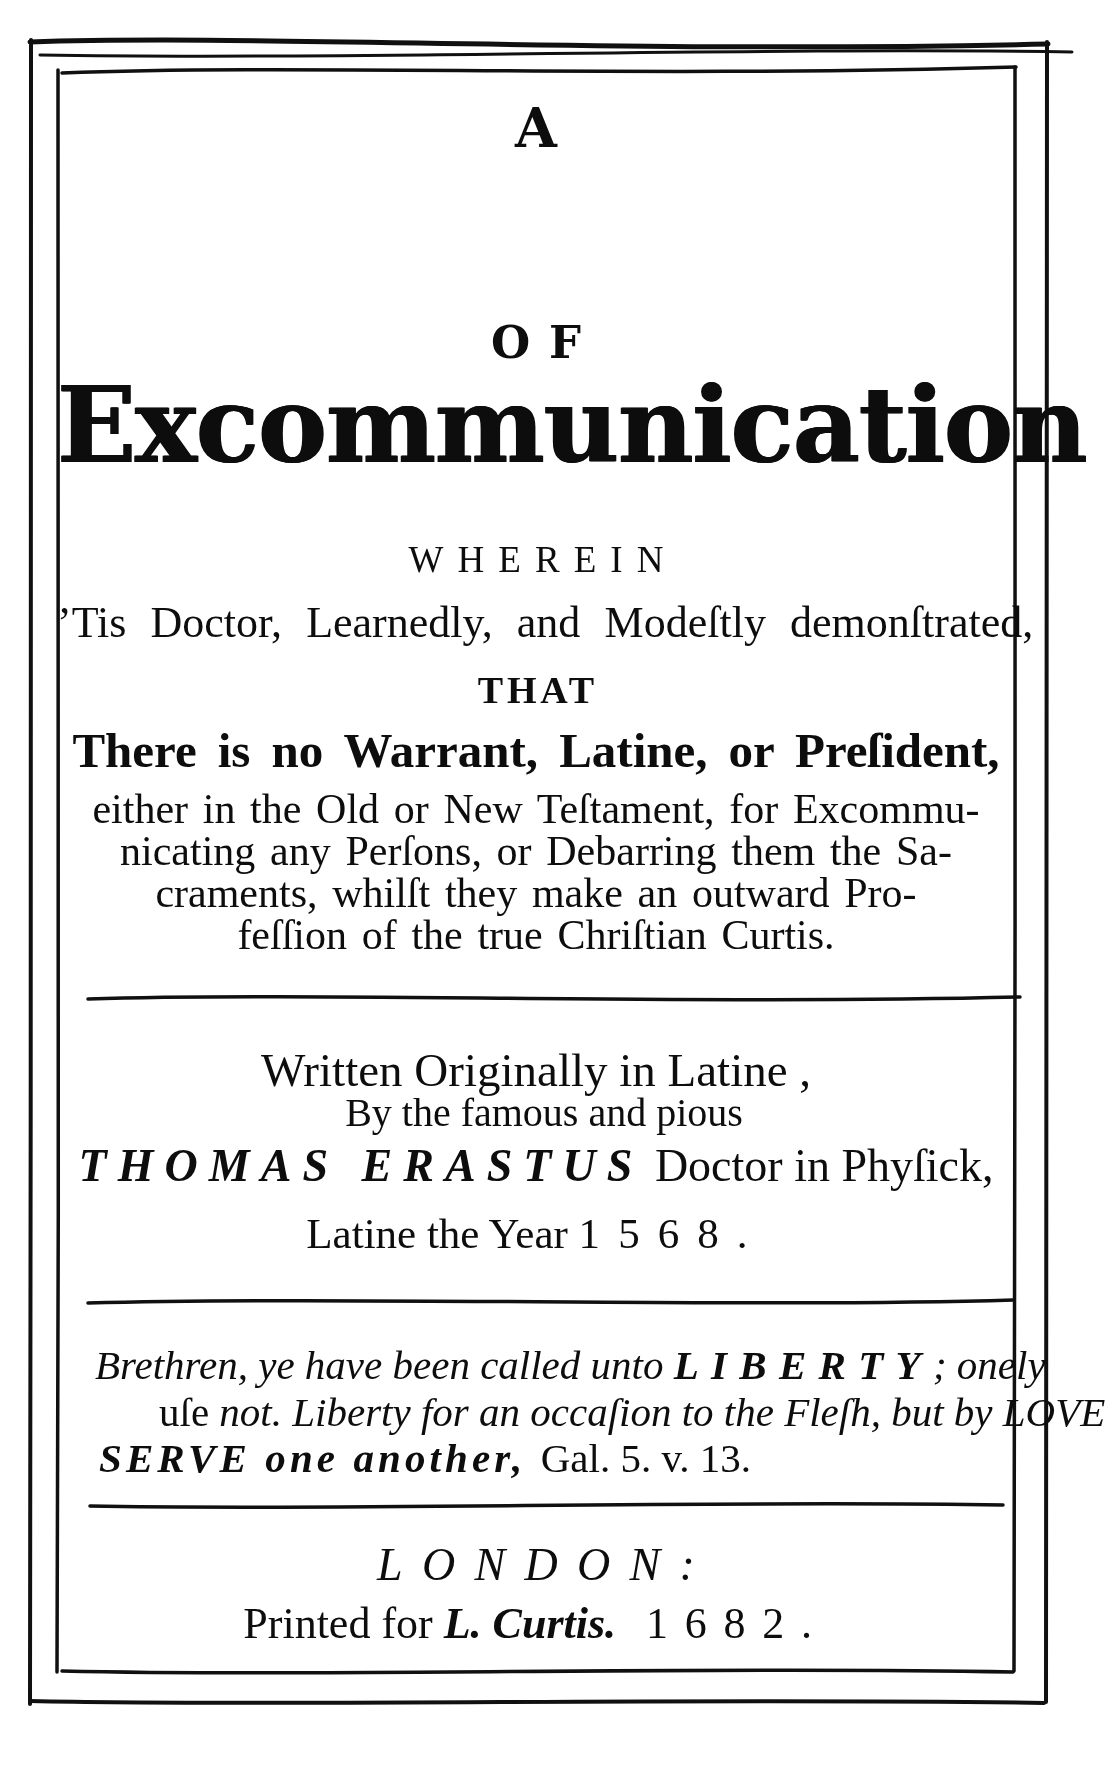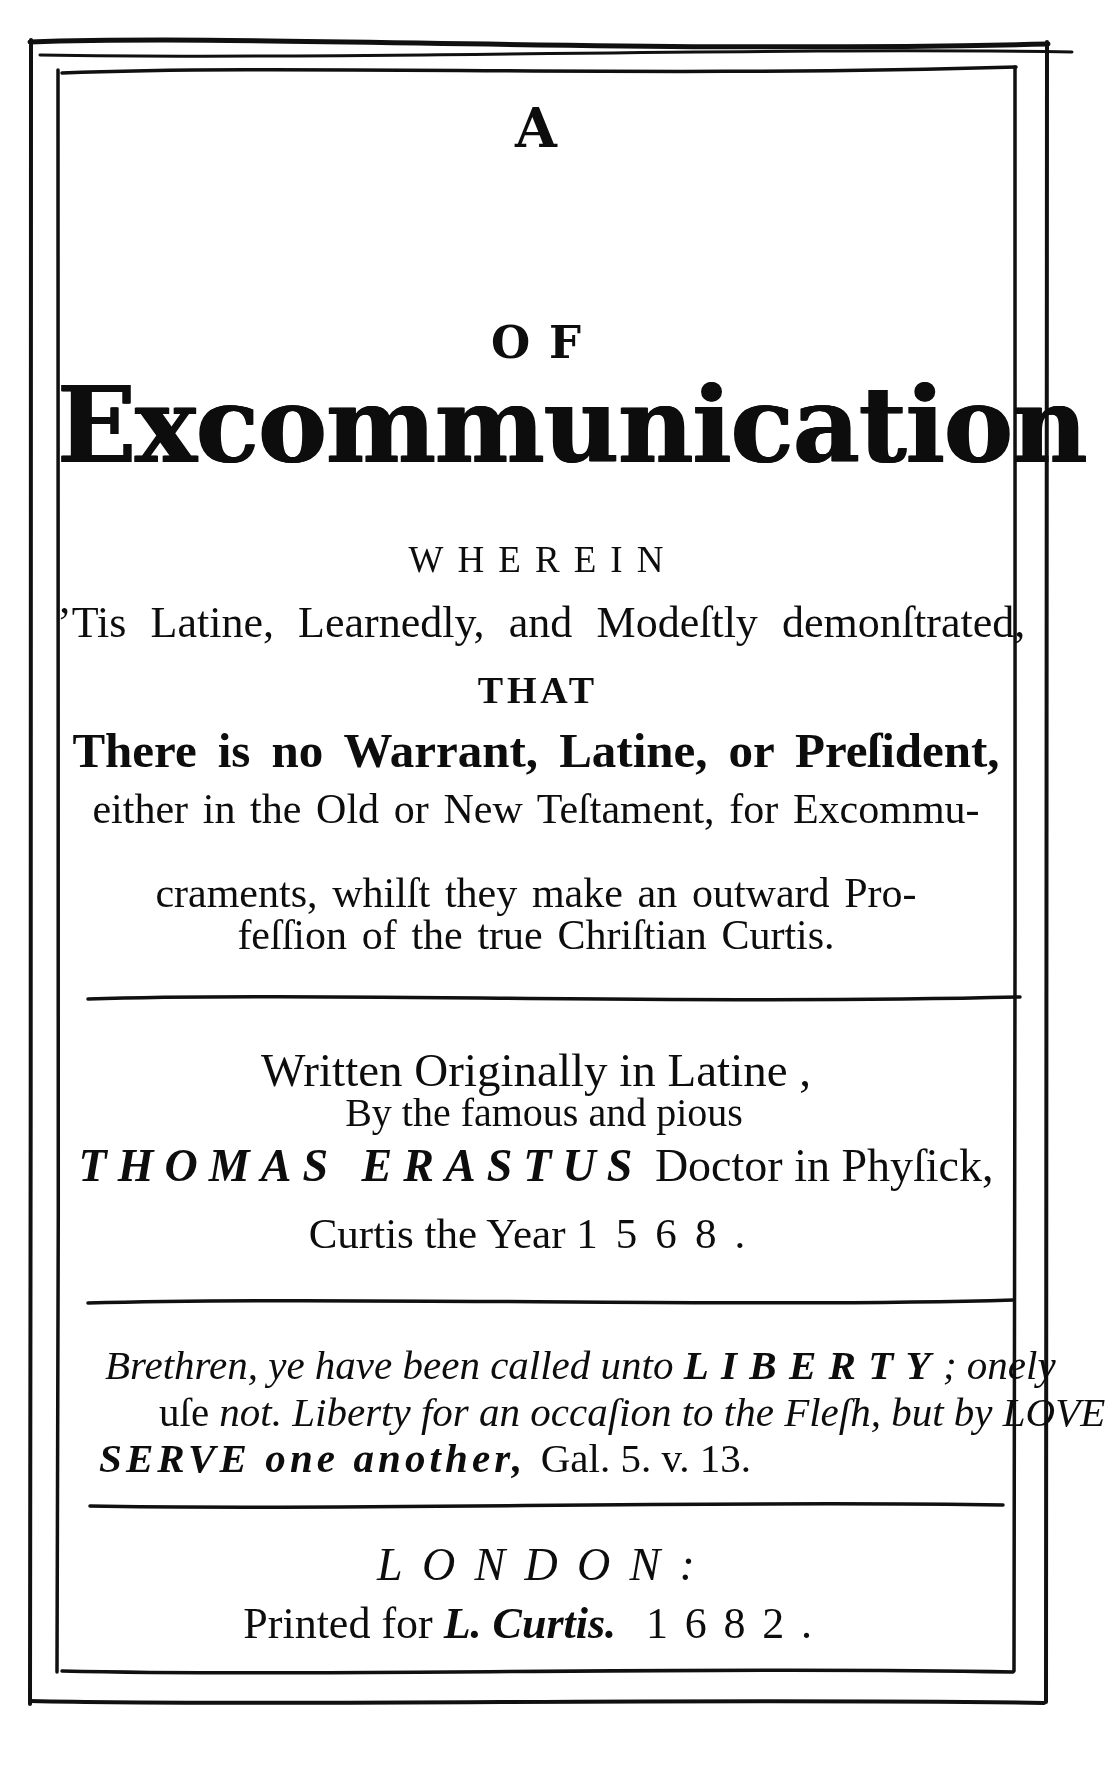--- a/index.html
+++ b/index.html
@@ -51,21 +51,21 @@
   .th5         { top: 914px; font-size: 42px; word-spacing: 0.10em; }
   
   .p-written   { top: 1022px; font-size: 47px; margin-top: 24px; }
   .p-by        { top: 1092px; font-size: 40px; padding-left: 8px; }
   .p-author    { top: 1142px; font-size: 46px; }
   .author-name { font-style: italic; font-weight: 700; letter-spacing: 0.24em; }
   .p-year      { top: 1212px; font-size: 43px; }
   .sp-digits   { letter-spacing: 0.42em; margin-top: 29px; }
   
   .quote       { text-align: left; font-style: italic; font-size: 41px; }
-  .q1          { top: 1344px; padding-left: 48px; }
+  .q1          { top: 1344px; padding-left: 38px; }
   .q2          { top: 1391px; padding-left: 102px; }
   .q3          { top: 1437px; padding-left: 42px; }
   .q-caps      { letter-spacing: 0.30em; font-weight: 700; }
   .q-serve     { letter-spacing: 0.10em; font-weight: 700; }
   .q-roman     { font-style: normal; }
   
   .i-city      { top: 1541px; font-style: italic; font-size: 46px; letter-spacing: 0.42em; text-indent: 0.42em; }
   .i-printed   { top: 1601px; font-size: 44px; }
   .i-printer   { font-style: italic; font-weight: 700; }
   .i-year      { letter-spacing: 0.38em; margin-left: 30px; }
@@ -88,34 +88,35 @@
     <path stroke-width="3.5" d="M88,999 C320,992 700,1005 1020,997"></path>
     <path stroke-width="3.5" d="M88,1303 C350,1296 750,1308 1013,1300"></path>
     <path stroke-width="3.5" d="M90,1506 C350,1511 700,1500 1003,1505"></path>
   </svg>
 
   <div class="line t-article">A</div>
   <div class="line t-of">OF</div>
   <div class="line t-subject">Excommunication :</div>
 
   <div class="line t-wherein">WHEREIN</div>
-  <div class="line t-tis">’Tis Latine, Learnedly, and Modeſtly demonſtrated,</div>
+  <div class="line t-tis">’Tis Doctor, Learnedly, and Modeſtly demonſtrated,</div>
   <div class="line t-that">THAT</div>
   <div class="line th1">There is no Warrant, Latine, or Preſident,</div>
   <div class="line th2">either in the Old or New Teſtament, for Excommu-</div>
+  <div class="line th3">nicating any Perſons, or Debarring them the Sa-</div>
   <div class="line th4">craments, whilſt they make an outward Pro-</div>
   <div class="line th5">feſſion of the true Chriſtian Curtis.</div>
 
   <div class="line p-written">Written Originally in Latine ,</div>
   <div class="line p-by">By the famous and pious</div>
   <div class="line p-author">
     <span class="author-name">THOMAS ERASTUS</span><span> Doctor in Phyſick,</span>
   </div>
   <div class="line p-year">
-    <span>Curtis the Year </span><span class="sp-digits">1568.</span>
+    <span>Latine the Year </span><span class="sp-digits">1568.</span>
   </div>
 
   <div class="line quote q1">
     <span>Brethren, ye have been called unto </span><span class="q-caps">LIBERTY</span><span>; onely</span>
   </div>
   <div class="line quote q2">
     <span class="q-roman">uſe </span><span>not. Liberty for an occaſion to the Fleſh, but by LOVE</span>
   </div>
   <div class="line quote q3">
     <span class="q-serve">SERVE one another, </span><span class="q-roman">Gal. 5. v. 13.</span>

